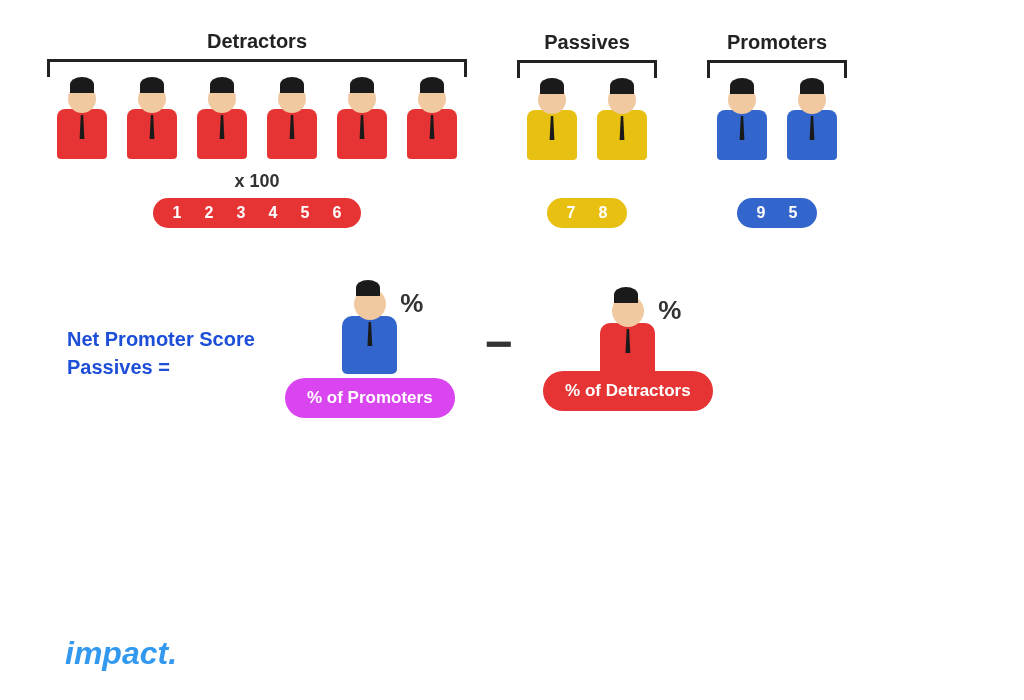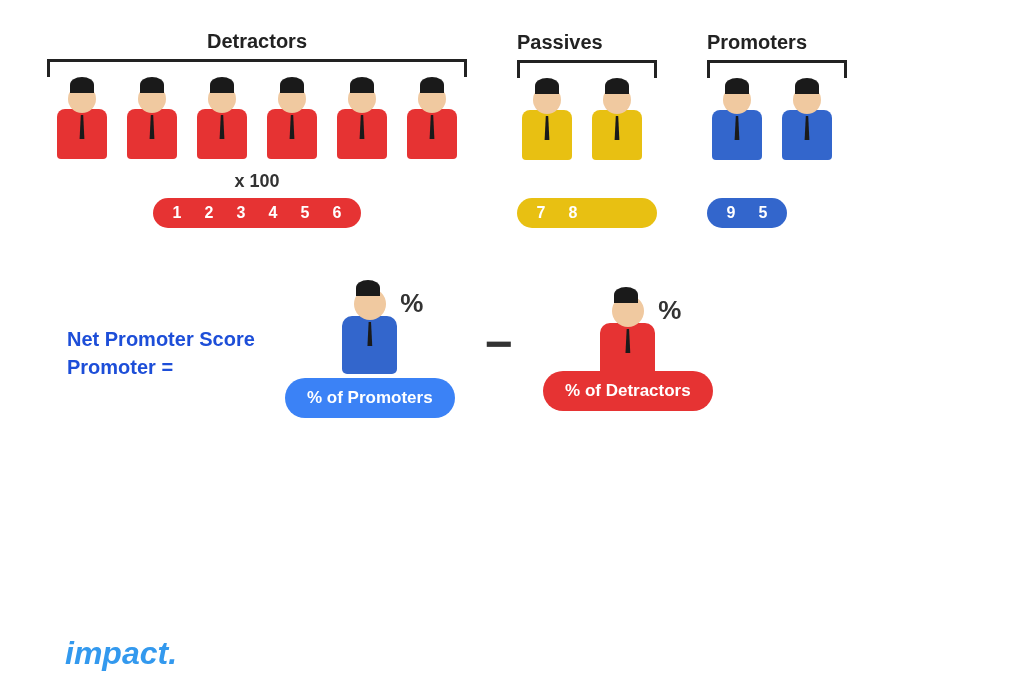--- a/index.html
+++ b/index.html
@@ -153,28 +153,29 @@
       font-weight: bold;
       color: #333;
       margin: 4px 0 2px 0;
       text-align: center;
     }
 
     
     .group-passives {
       display: flex;
       flex-direction: column;
+      align-items: center;
       flex: 0 0 auto;
     }
 
     
     .group-promoters {
       display: flex;
       flex-direction: column;
-      align-items: flex-start;
+      align-items: center;
       flex: 0 0 auto;
     }
 
     
     .bottom-section {
       display: flex;
       align-items: center;
       margin-top: 40px;
       gap: 0;
       padding-left: 20px;
@@ -202,21 +203,21 @@
       color: white;
       font-size: 17px;
       font-weight: bold;
       padding: 10px 22px;
       border-radius: 25px;
       text-align: center;
       margin-top: -10px;
       position: relative;
       z-index: 1;
     }
-    .formula-label.blue { background: #3b82f6; }
+    .formula-label.blue { background: #d946ef; }
     .formula-label.red { background: #e63333; }
 
     .minus-sign {
       font-size: 48px;
       font-weight: bold;
       color: #333;
       margin: 0 30px;
       margin-bottom: 20px;
     }
 
@@ -328,21 +329,21 @@
         <span class="score-num">9</span>
         <span class="score-num">5</span>
       </div>
     </div>
 
   </div>
 
   <div class="bottom-section">
     <div class="formula-text">
       <span>Net Promoter Score</span><br>
-      <span>Promoter =</span>
+      <span>Passives =</span>
     </div>
 
     <div class="figure-wrapper">
       <div style="position:relative; display:inline-block;">
         <div class="person" style="width:55px;">
           <div class="person-head" style="width:32px;height:32px;"></div>
           <div class="person-body blue" style="width:55px;height:58px;border-radius:10px 10px 5px 5px;"></div>
         </div>
         <span class="percent-sign" style="top:0px;right:-26px;font-size:26px;font-weight:bold;color:#333;position:absolute;">%</span>
       </div>

